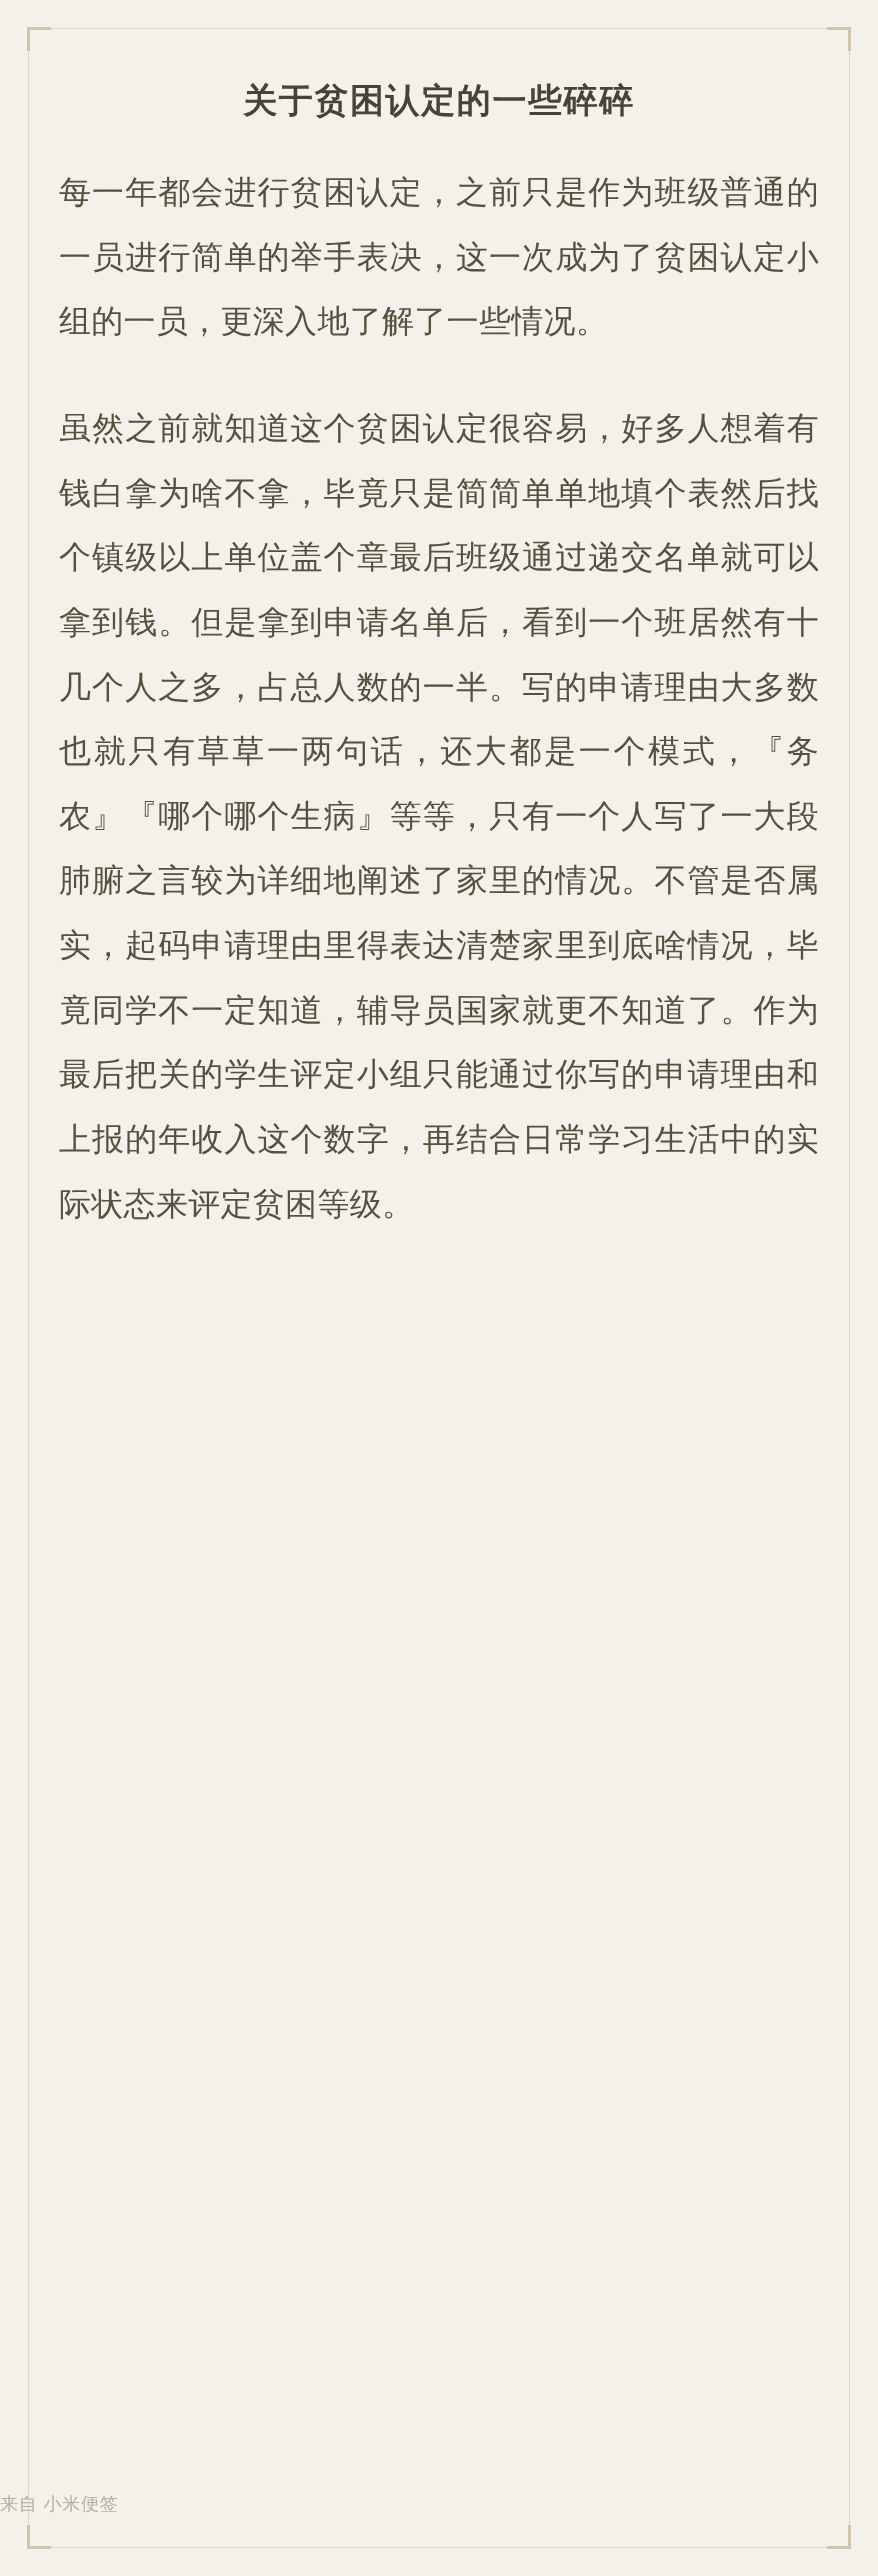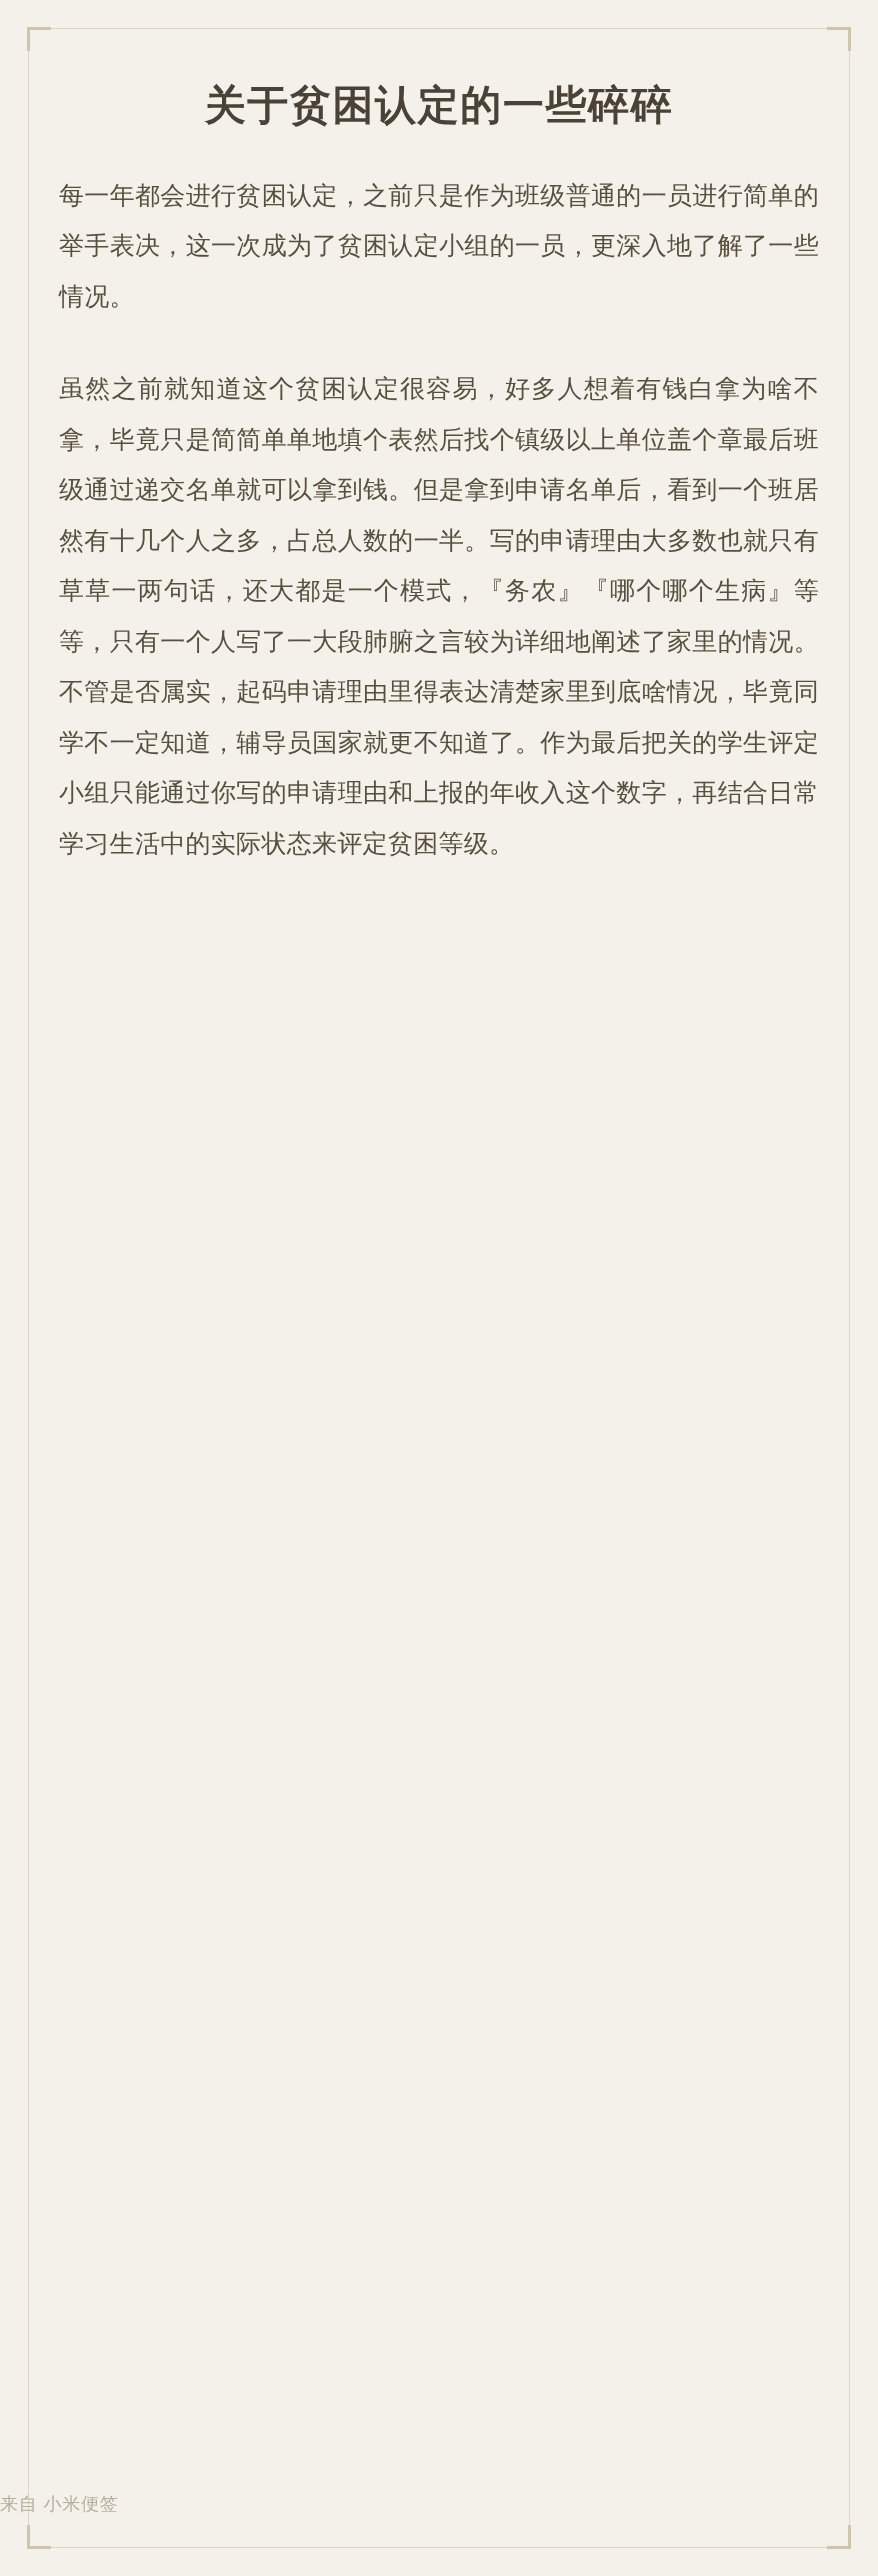--- a/index.html
+++ b/index.html
@@ -42,30 +42,30 @@
   .corner.tl { left: -1.6px;  top: -1.6px;    border-left-width: 3.3px; border-top-width: 3.3px; }
   .corner.tr { right: -1.6px; top: -1.6px;    border-right-width: 3.3px; border-top-width: 3.3px; }
   .corner.bl { left: -1.6px;  bottom: -1.6px; border-left-width: 3.3px; border-bottom-width: 3.3px; }
   .corner.br { right: -1.6px; bottom: -1.6px; border-right-width: 3.3px; border-bottom-width: 3.3px; }
 
   .content {
     position: relative;
     padding: 34px 31px 0 31px;
   }
   .note-title {
-    font-size: 41px;
+    font-size: 34px;
     font-weight: bold;
     color: #4a4236;
     text-align: center;
     letter-spacing: 1.6px;
     margin: 14.6px 0 36px 0;
     line-height: 1.4;
   }
   .para {
-    font-size: 25px;
+    font-size: 32px;
     line-height: 2.02;
     color: #58503f;
     text-align: justify;
     letter-spacing: 0.3px;
     margin: 0 0 42px 0;
   }
   .para:last-of-type {
     margin-bottom: 0;
   }
   .footer {

